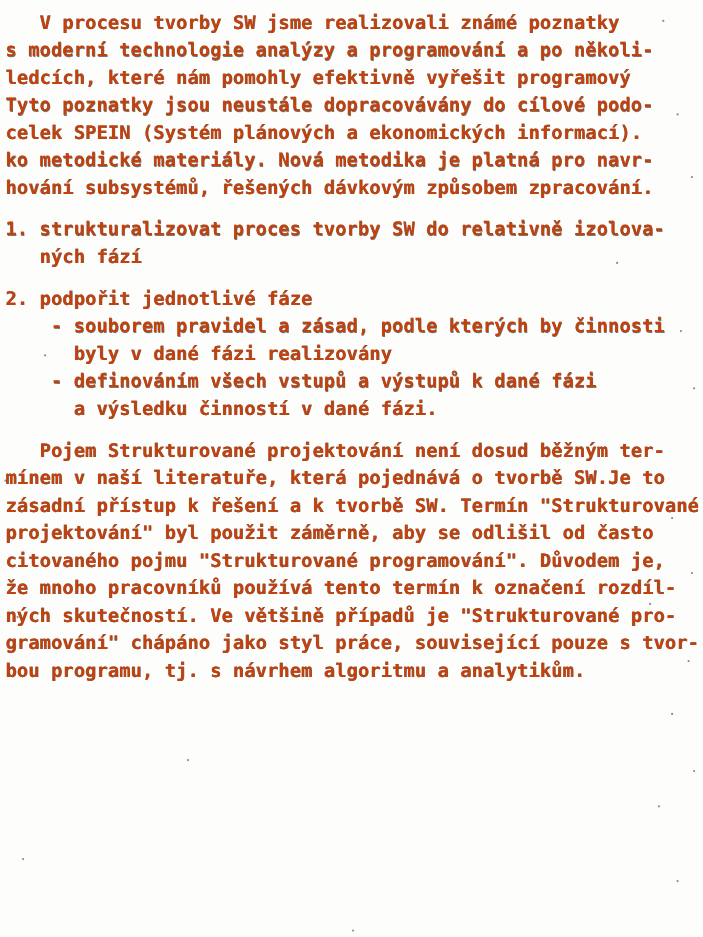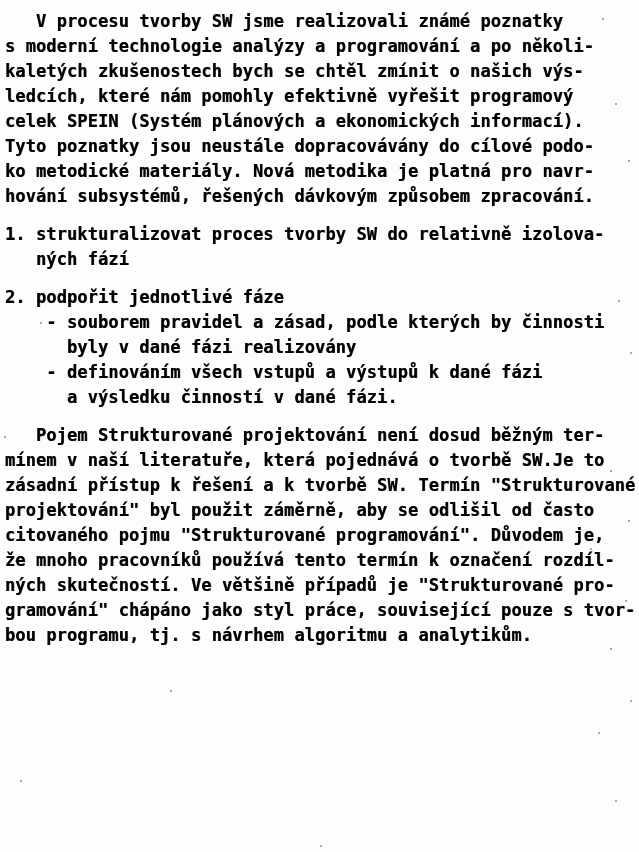--- a/index.html
+++ b/index.html
@@ -12,21 +12,21 @@
     width: 639px;
     height: 852px;
     box-sizing: border-box;
     background: #fdfdfb;
     padding: 9px 4px 0 5px;
     overflow: hidden;
     font-family: "DejaVu Sans Mono", "Liberation Mono", monospace;
     font-size: 17px;
     line-height: 25px;
     font-weight: 700;
-    color: #000000;
+    color: #c2410c;
     letter-spacing: 0.1px;
     text-shadow: 0.4px 0.4px 0 rgba(10,10,10,0.55), -0.2px 0 0 rgba(10,10,10,0.25);
   }
   .block {
     margin: 0 0 13px 0;
   }
   .line {
     height: 25px;
     white-space: pre;
     overflow: hidden;
@@ -41,24 +41,23 @@
   }
 </style>
 </head>
 <body>
 
 <div class="page">
   <div id="content">
       <div class="block paragraph">
         <div class="line">   V procesu tvorby SW jsme realizovali známé poznatky</div>
         <div class="line">s moderní technologie analýzy a programování a po několi-</div>
-        <div class="line">kaletých zkušenostech bych se chtěl zmínit o našich výs-</div>
         <div class="line">ledcích, které nám pomohly efektivně vyřešit programový</div>
+        <div class="line">Tyto poznatky jsou neustále dopracovávány do cílové podo-</div>
         <div class="line">celek SPEIN (Systém plánových a ekonomických informací).</div>
-        <div class="line">Tyto poznatky jsou neustále dopracovávány do cílové podo-</div>
         <div class="line">ko metodické materiály. Nová metodika je platná pro navr-</div>
         <div class="line">hování subsystémů, řešených dávkovým způsobem zpracování.</div>
       </div>
       <div class="block list-item">
         <div class="line">1. strukturalizovat proces tvorby SW do relativně izolova-</div>
         <div class="line">   ných fází</div>
       </div>
       <div class="block list-item">
         <div class="line">2. podpořit jednotlivé fáze</div>
         <div class="line">    - souborem pravidel a zásad, podle kterých by činnosti</div>

